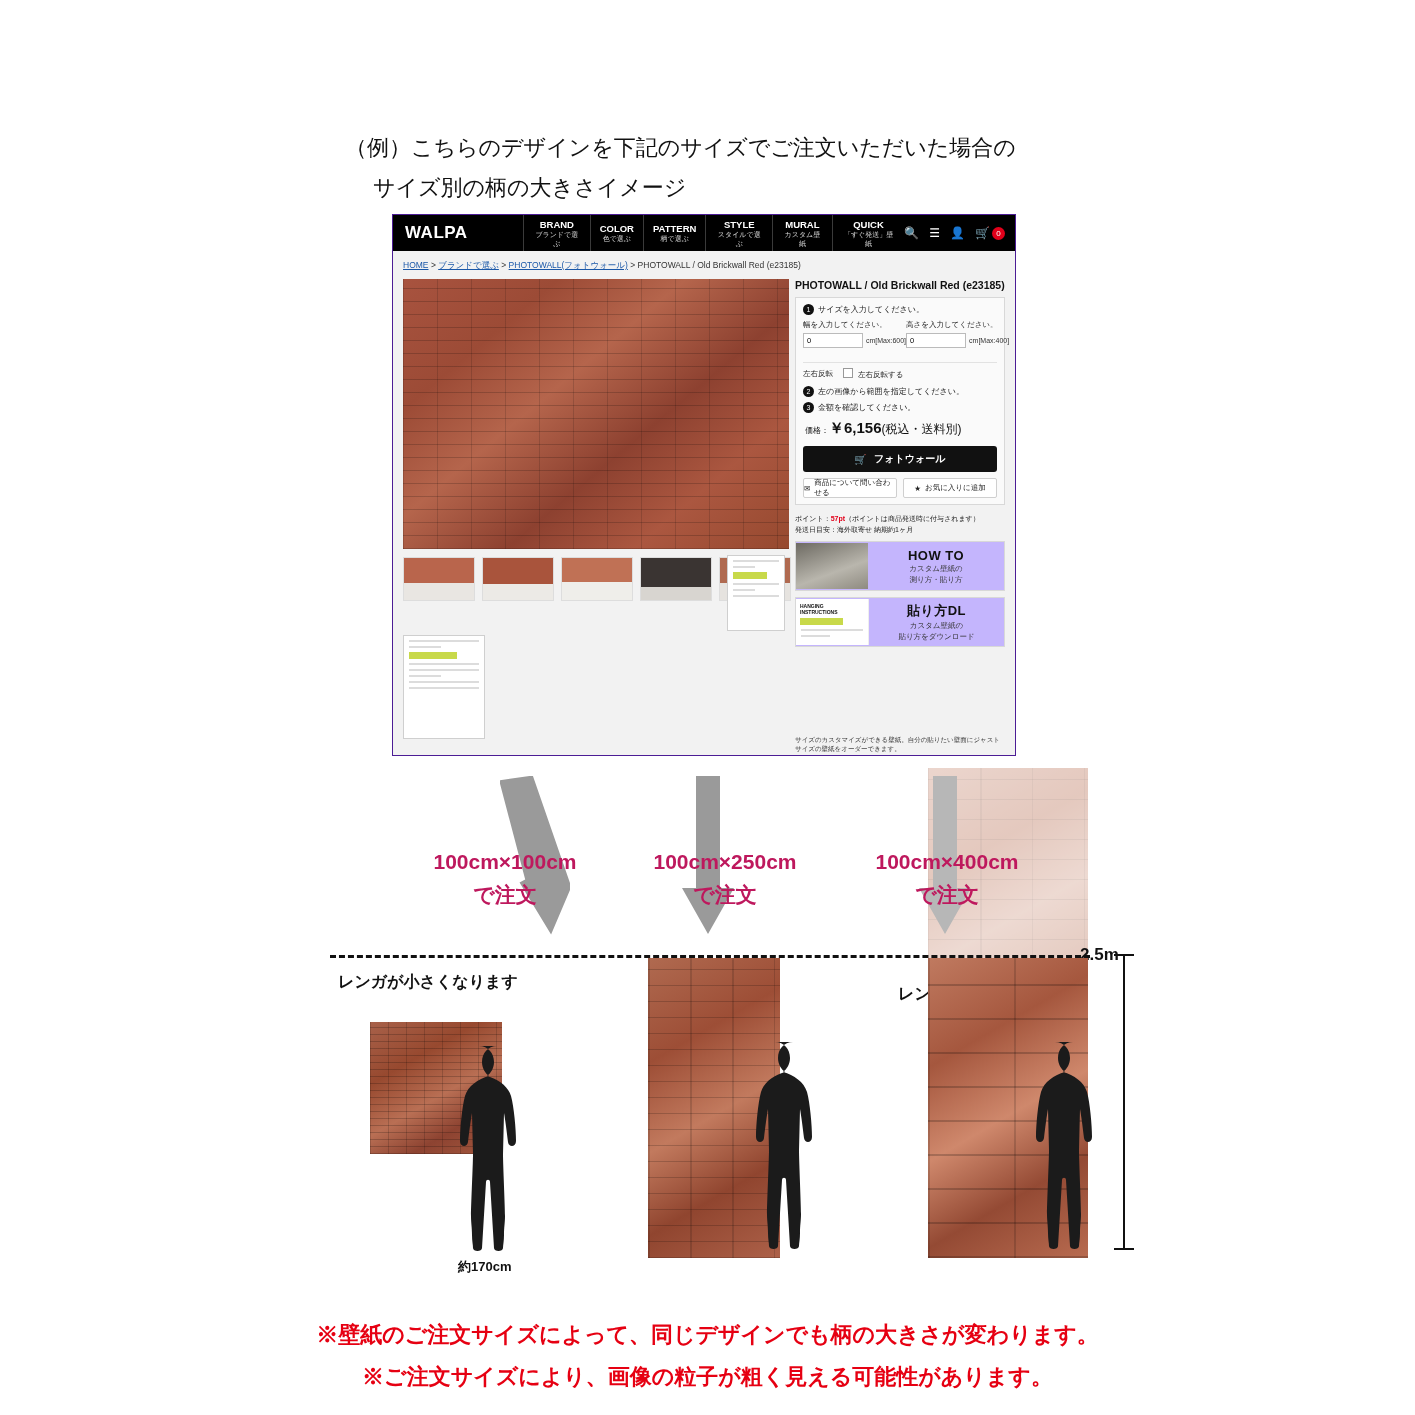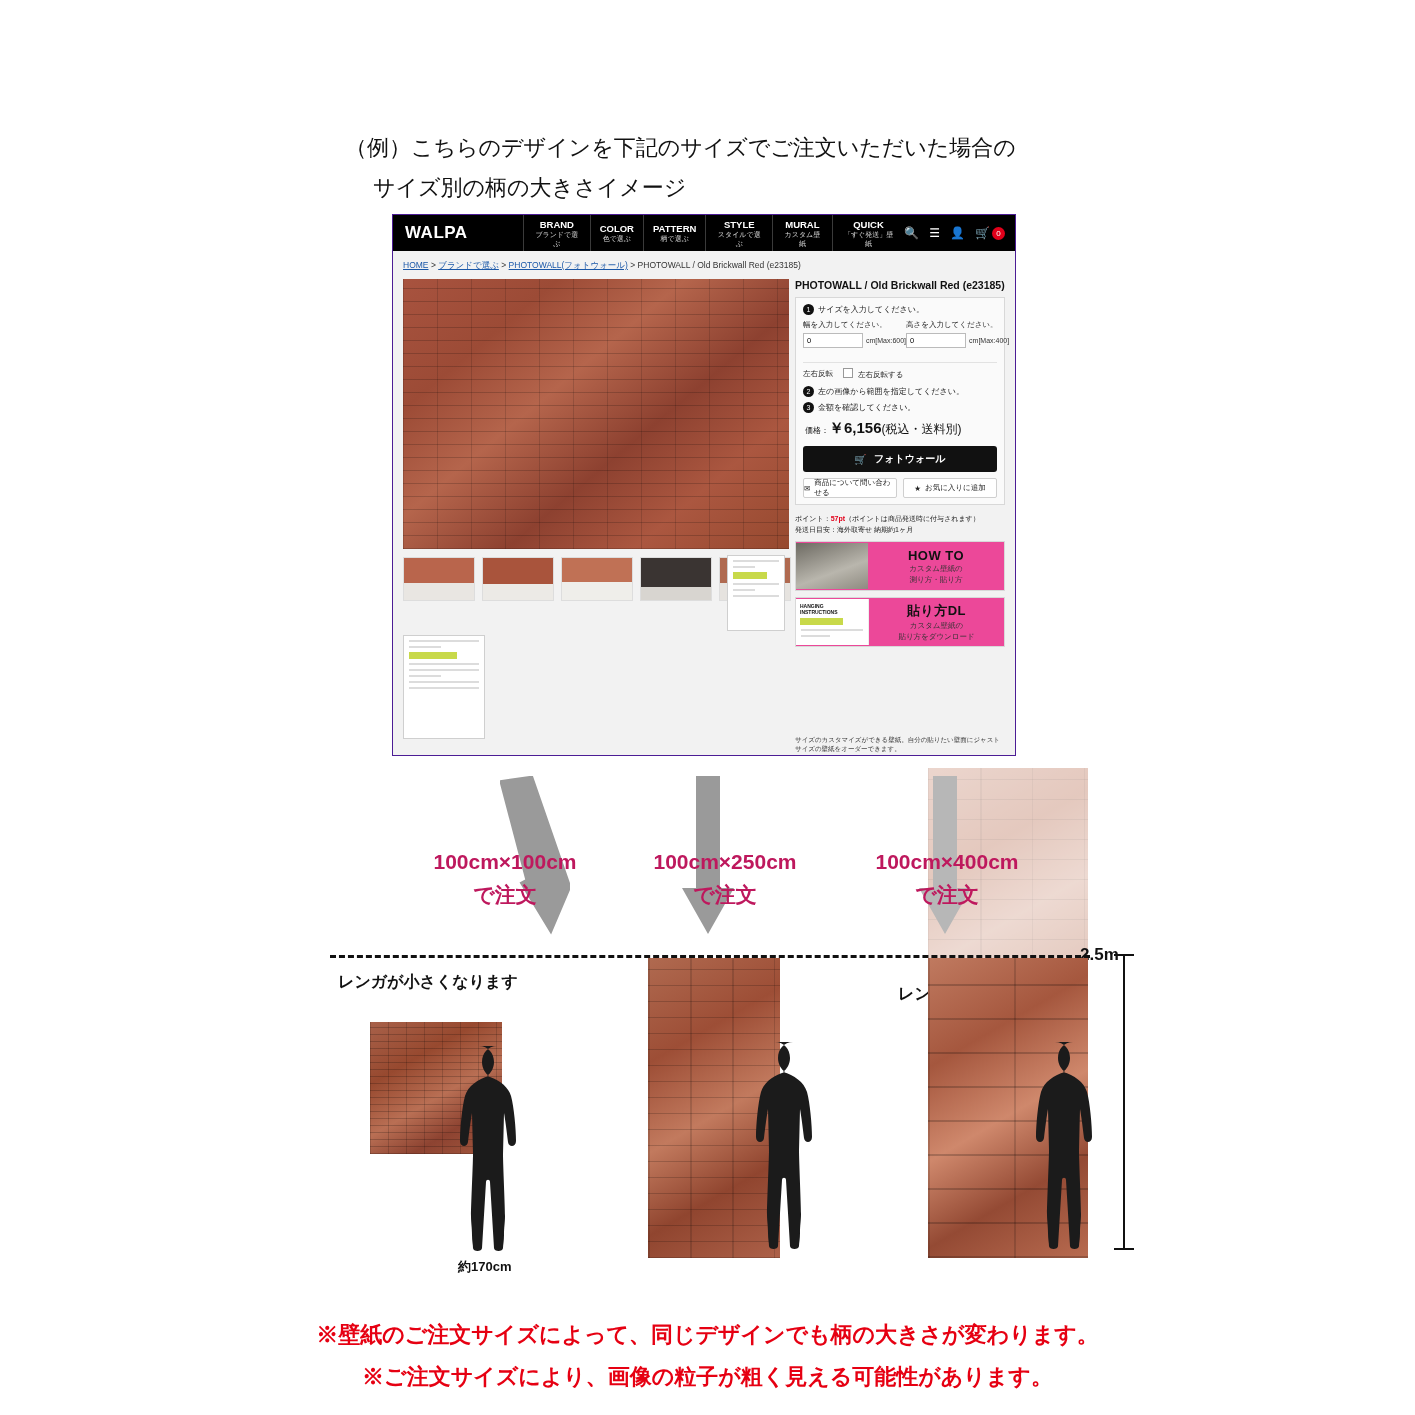--- a/index.html
+++ b/index.html
@@ -113,21 +113,21 @@
     justify-content:center;gap:7px;font-size:10px;font-weight:bold;
   }
   .subbtns{display:flex;gap:6px;margin-top:6px;}
   .subbtn{
     flex:1;border:1px solid #cfcfcf;background:#fff;height:18px;border-radius:2px;
     display:flex;align-items:center;justify-content:center;gap:4px;font-size:7.5px;color:#222;
   }
   .pointline{font-size:7px;color:#222;margin-top:8px;line-height:11px;}
   .pointline .pt{color:#e2001a;font-weight:bold;}
   .howbox{
-    margin-top:6px;border:1px solid #d8d8d8;height:48px;display:flex;align-items:center;background:#ec4899;
+    margin-top:6px;border:1px solid #d8d8d8;height:48px;display:flex;align-items:center;background:#c4b5fd;
   }
   .howimg{width:72px;height:46px;background:linear-gradient(160deg,#6d6a62,#b9b6ad 60%,#8e8a80);}
   .howimg.doc{background:#fff;border-right:1px solid #eee;}
   .howtxt{flex:1;text-align:center;}
   .howtxt .h1{font-size:13px;font-weight:bold;letter-spacing:.5px;}
   .howtxt .h2{font-size:7.5px;color:#333;line-height:11px;}
   .footnote{
     position:absolute;left:402px;top:520px;width:210px;font-size:6.5px;color:#333;line-height:9px;
   }
 

